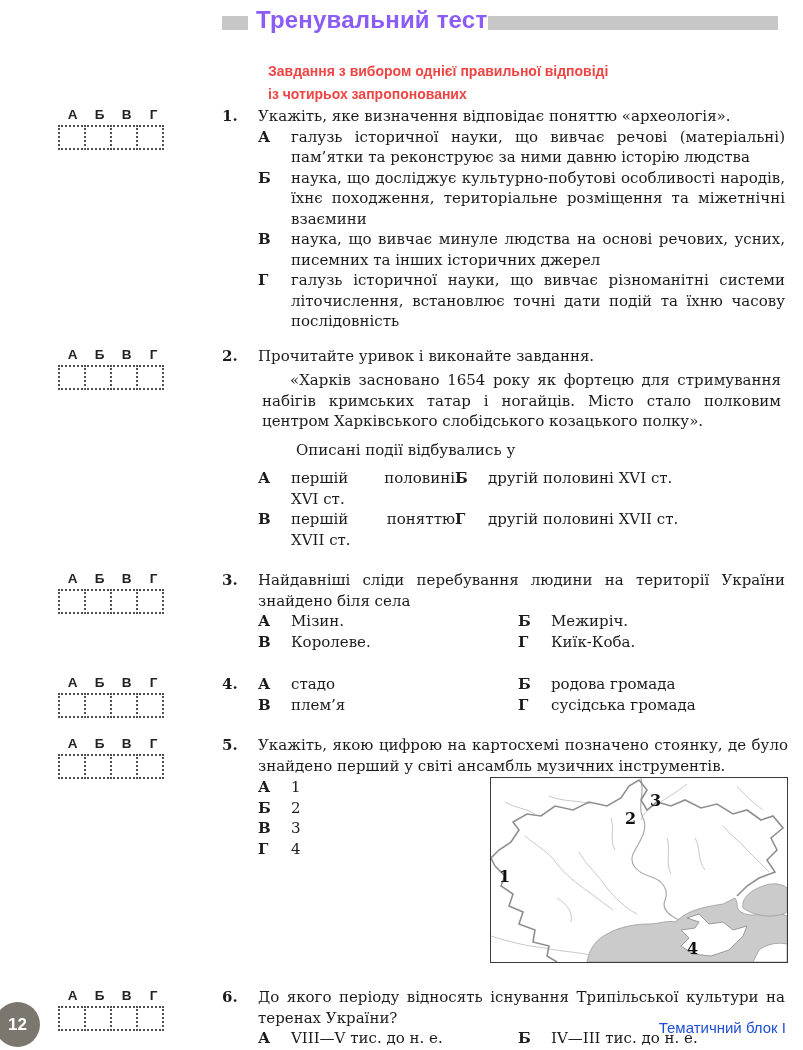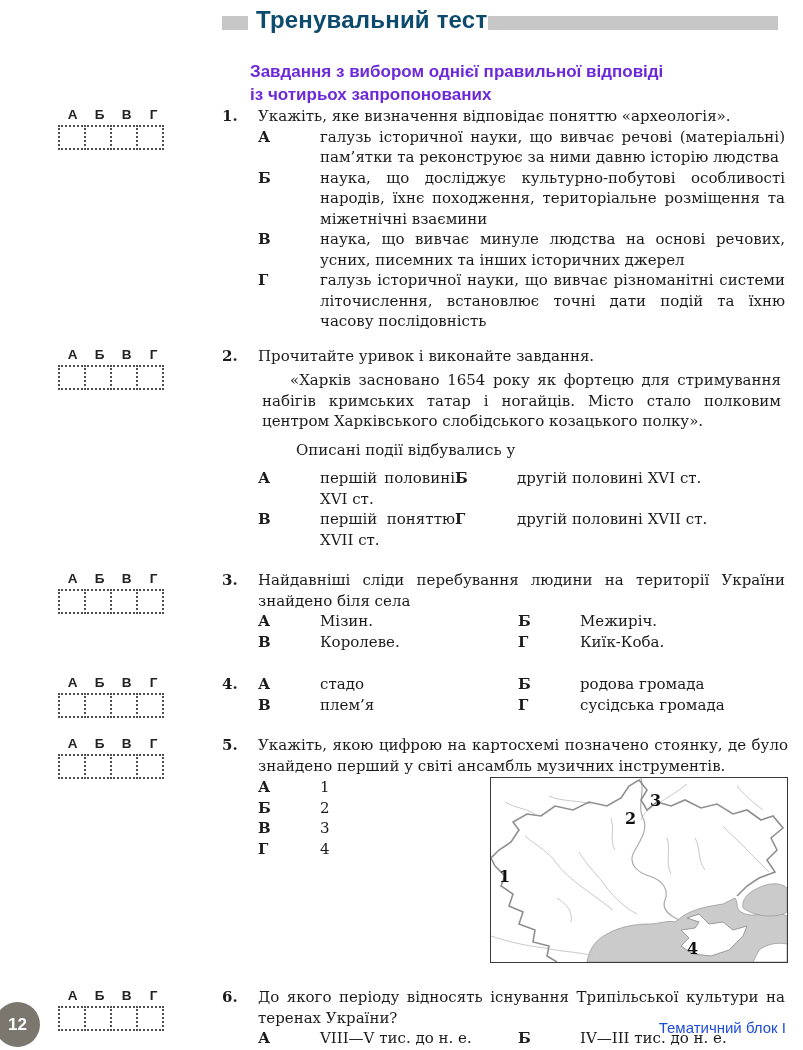--- a/index.html
+++ b/index.html
@@ -2,24 +2,24 @@
 <html><head>
 <meta charset="utf-8">
 <style>
   html,body{margin:0;padding:0;background:#ffffff;}
   .page{position:relative;width:803px;height:1050px;background:#fff;overflow:hidden;
         font-family:"DejaVu Serif",serif;color:#1b1b1b;}
 
   
   .hdr-square{position:absolute;left:222px;top:16px;width:26px;height:14px;background:#c7c7c7;}
   .hdr-title{position:absolute;left:256px;top:6px;font-family:"Liberation Sans",sans-serif;
-             font-weight:bold;font-size:24px;color:#0c4a6e;letter-spacing:.2px;}
+             font-weight:bold;font-size:24px;color:#8b5cf6;letter-spacing:.2px;}
   .hdr-bar{position:absolute;left:488px;top:16px;width:290px;height:14px;background:#c7c7c7;}
-  .subtitle{position:absolute;left:250px;top:60px;font-family:"Liberation Sans",sans-serif;
-            font-weight:bold;font-size:17px;line-height:23px;color:#6d28d9;}
+  .subtitle{position:absolute;left:268px;top:60px;font-family:"Liberation Sans",sans-serif;
+            font-weight:bold;font-size:14px;line-height:23px;color:#ef4444;}
   .subtitle span{display:block;}
 
   
   .questions{position:absolute;left:0;top:106px;width:803px;padding:0 0 0 58px;box-sizing:border-box;}
   .qrow{display:flex;align-items:flex-start;}
   .m1{margin-bottom:14px}.m2{margin-bottom:20px}.m3{margin-bottom:22px}
   .m4{margin-bottom:17px}.m5{margin-bottom:24px}
 
   .gridcol{width:164px;flex:none;padding-top:1px;}
   .grid-letters{display:flex;margin-left:1px;}
@@ -31,21 +31,21 @@
 
   .qbody{flex:1;display:flex;font-size:15px;line-height:20.5px;padding-right:18px;}
   .qnum{width:36px;flex:none;font-weight:bold;}
   .qmain{flex:1;min-width:0;}
   .qtext{margin:0;text-align:justify;}
   .quote{margin:4px;text-indent:28px;text-align:justify;}
   .qtext2{margin:8px;text-indent:30px;}
 
   .opt{display:flex;}
   .optl{width:33px;flex:none;font-weight:bold;}
-  .optt{flex:1;text-align:justify;margin-left:29px;}
+  .optt{flex:1;text-align:justify;}
   .opts-2col{display:grid;grid-template-columns:260px 1fr;}
   .opts-2col.narrow{grid-template-columns:197px 1fr;}
 
   
   .q5row{display:flex;align-items:flex-start;margin-top:1px;}
   .q5opts{width:232px;flex:none;}
   .mapbox{flex:none;border:1px solid #3a3a3a;background:#fff;display:block;}
   .mark{font-family:"DejaVu Serif",serif;font-weight:bold;font-size:16px;fill:#101010;}
 
   

